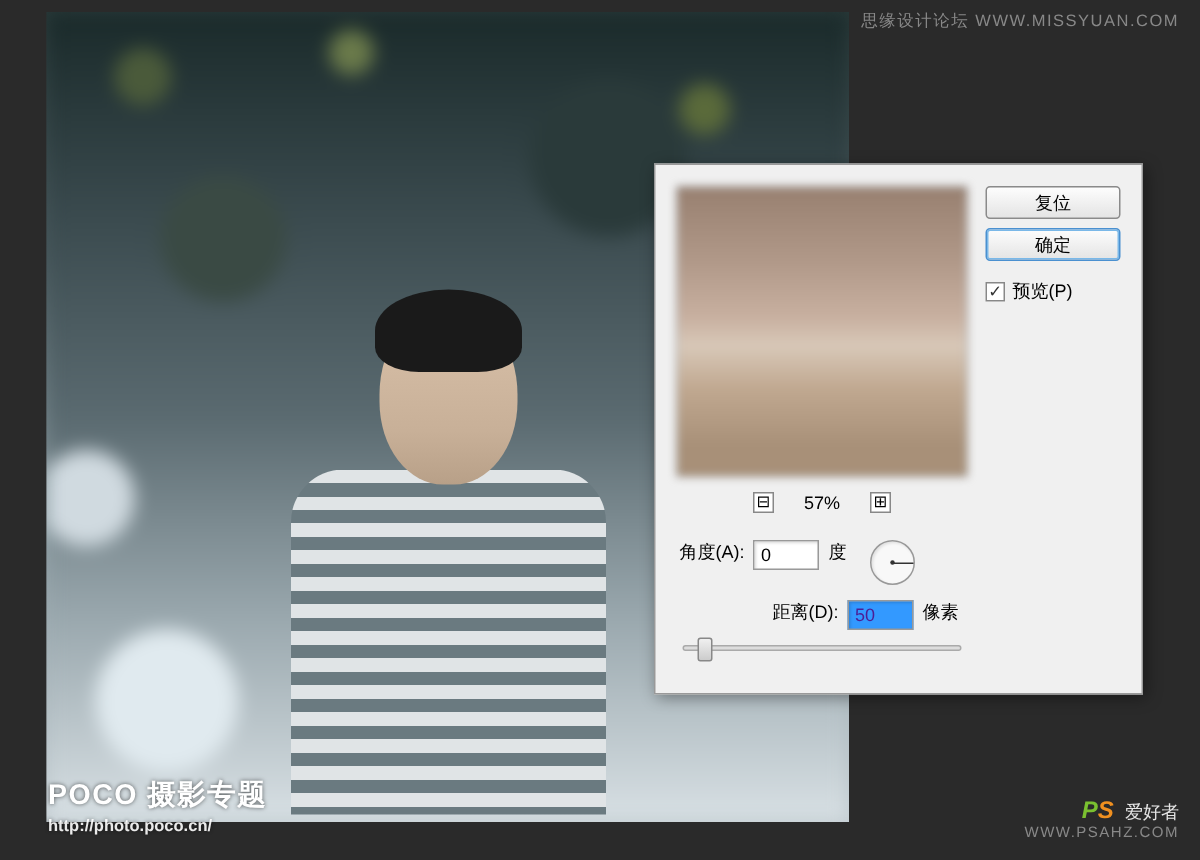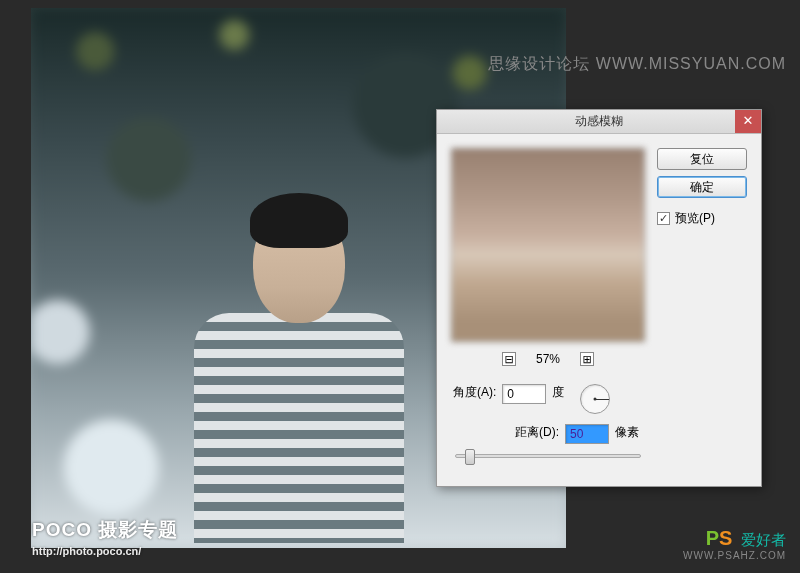--- a/index.html
+++ b/index.html
@@ -258,64 +258,59 @@
       align-items: center;
       justify-content: center;
       font-size: 11px;
       color: #333;
       cursor: pointer;
     }
     .watermark-top {
       position: absolute;
       right: 14px;
       top: 6px;
-      font-size: 16px;
+      font-size: 11px;
       color: #888;
       letter-spacing: 1px;
-      margin-top: 48px;
     }
     .watermark-bl {
       position: absolute;
       left: 32px;
       bottom: 16px;
       color: #fff;
       text-shadow: 0 0 3px rgba(0,0,0,0.6);
     }
     .wm-line1 { font-size: 19px; font-weight: bold; letter-spacing: 1px; }
     .wm-line1 .bold { font-weight: 900; margin-top: 38px; }
     .wm-line2 { font-size: 11px; margin-top: 2px; opacity: 0.9; font-weight: bold; }
     .watermark-br {
       position: absolute;
       right: 14px;
       bottom: 12px;
       text-align: right;
     }
-    .wm-br-logo { font-size: 20px; font-weight: bold; }
+    .wm-br-logo { font-size: 16px; font-weight: bold; font-style: italic; }
     .wm-br-logo .g { color: #7ac030; }
     .wm-br-logo .o { color: #f09020; }
-    .wm-br-text { color: #14b8a6; font-size: 15px; margin-left: 3px; }
+    .wm-br-text { color: #e5e5e5; font-size: 12px; margin-left: 3px; }
     .wm-br-url { font-size: 10px; color: #888; letter-spacing: 1px; margin-left: 16px; }
   </style>
 </head>
 <body>
 
 <div class="canvas-area">
   <div class="forest-bg"></div>
   <div class="person">
     <div class="shirt"></div>
     <div class="head"></div>
     <div class="hair"></div>
   </div>
 </div>
 
 <div class="dialog">
-  <div class="titlebar">
-    <div class="title-text">动感模糊</div>
-    <div class="close-btn">✕</div>
-  </div>
   <div class="dialog-body">
     <div class="left-col">
       <div class="preview-box"></div>
       <div class="zoom-row">
         <span class="zoom-btn">⊟</span>
         <span>57%</span>
         <span class="zoom-btn">⊞</span>
       </div>
       <div class="controls">
         <div class="ctrl-row angle">

